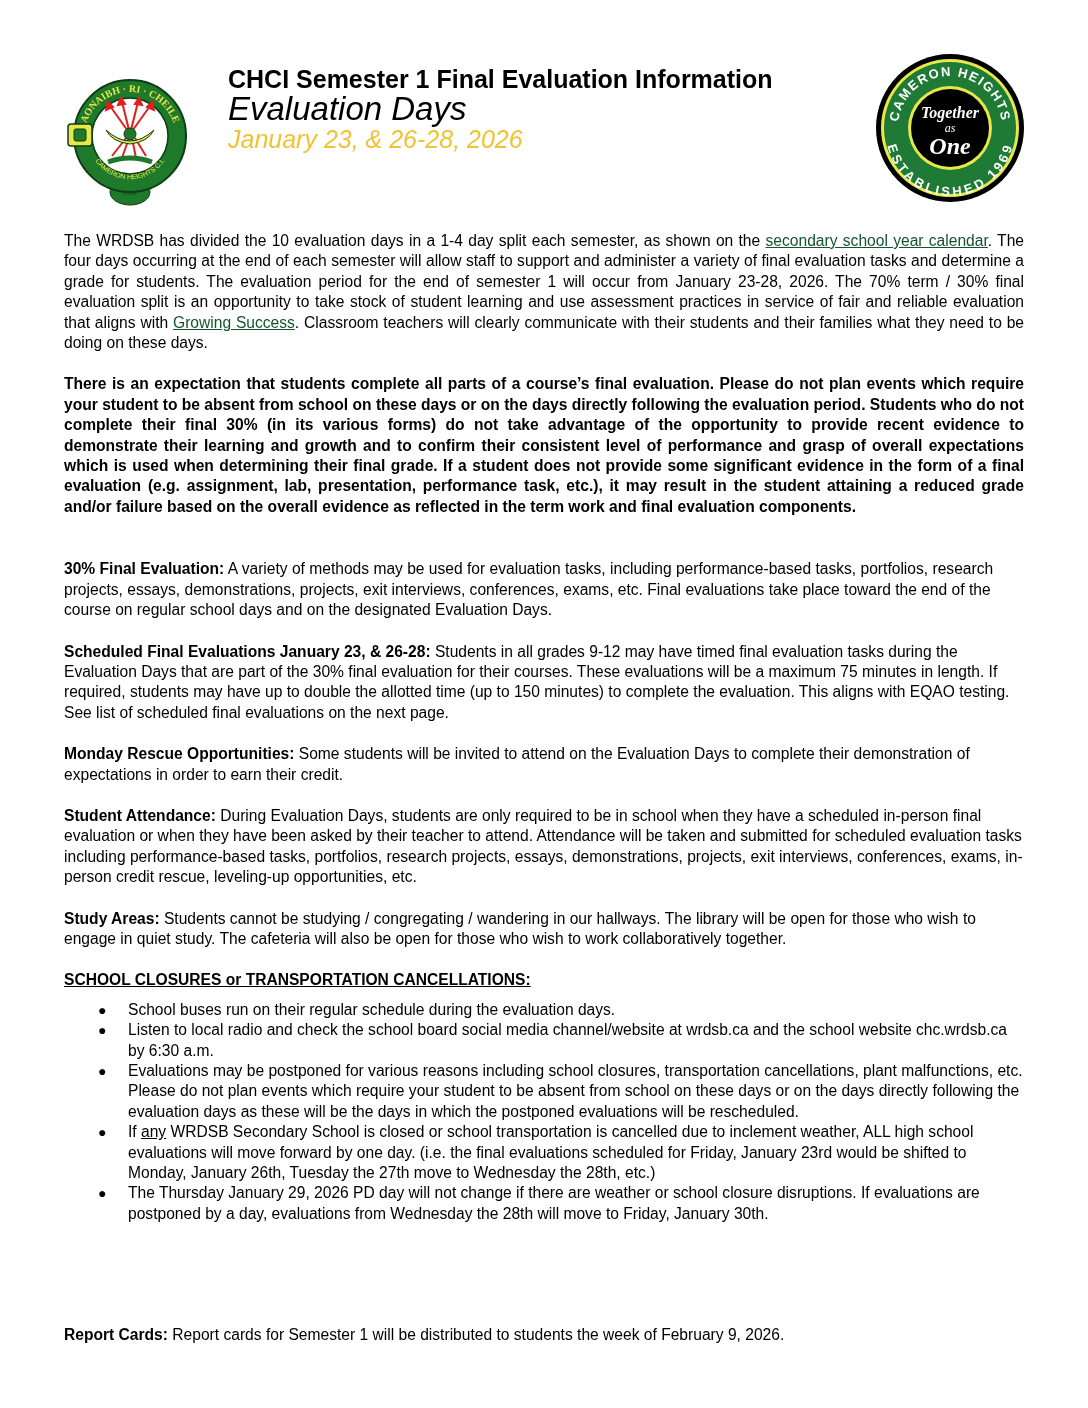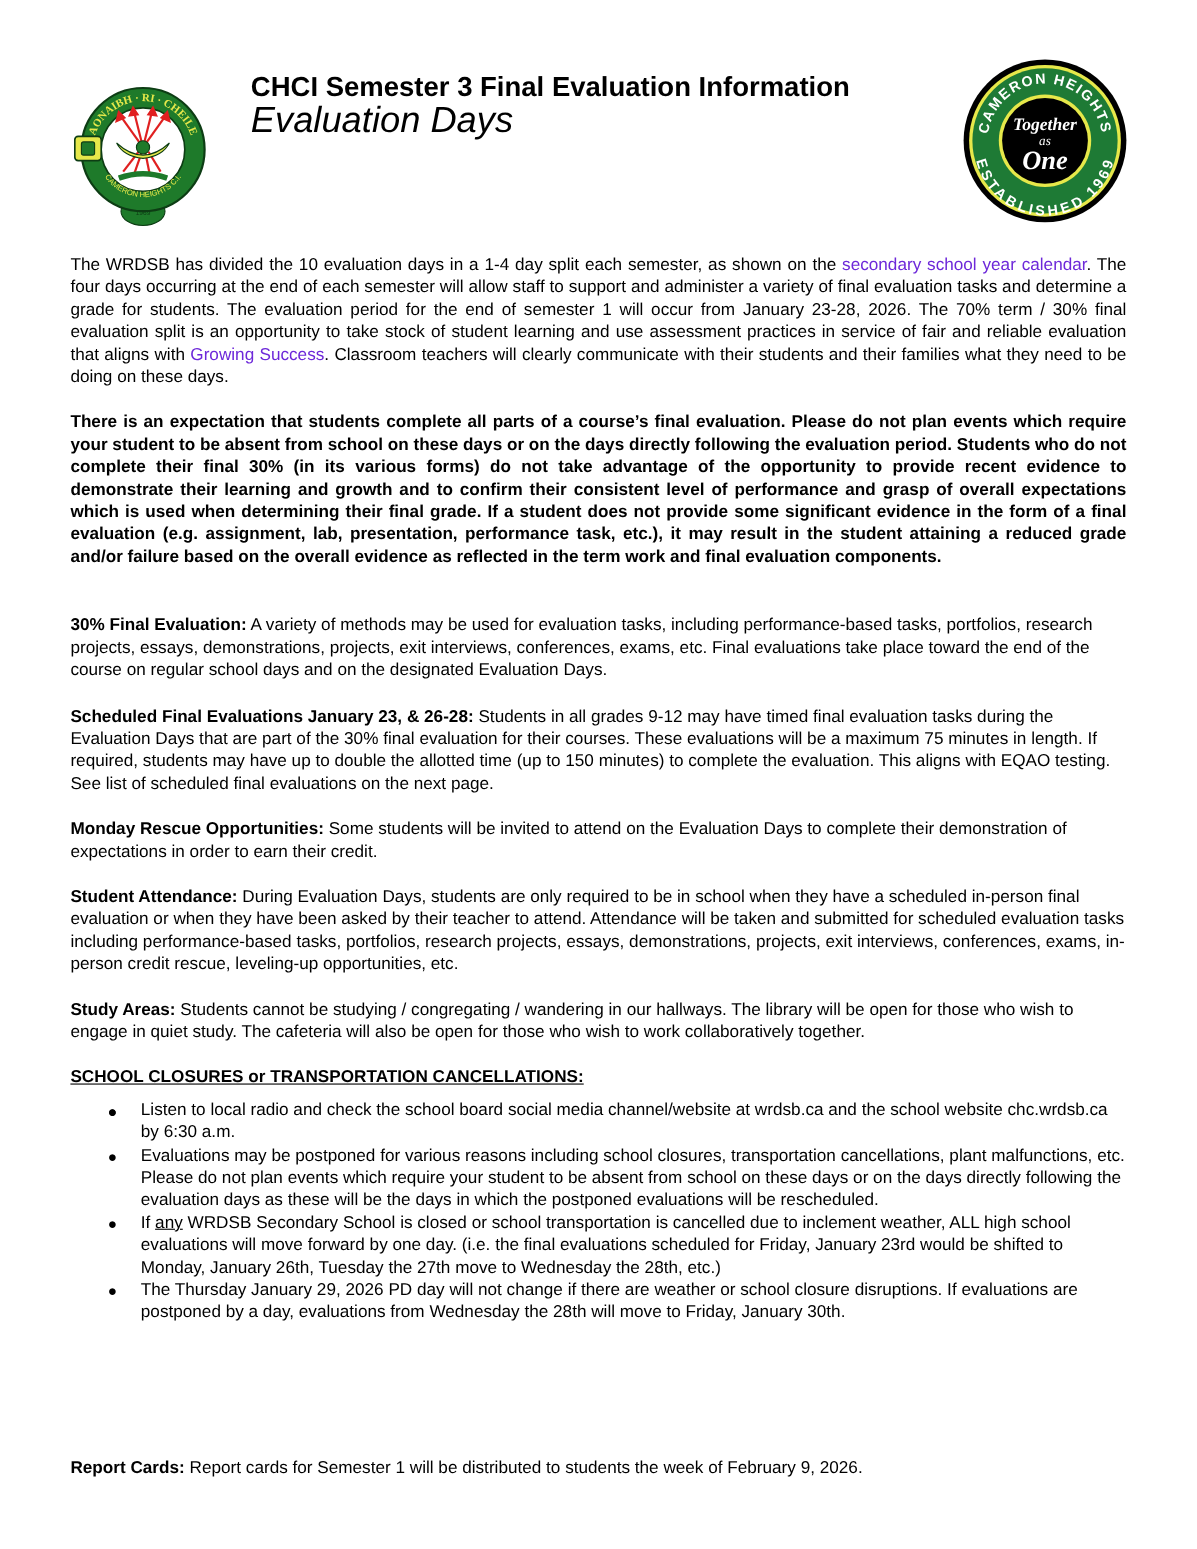--- a/index.html
+++ b/index.html
@@ -20,21 +20,21 @@
     .title-block { position: absolute; left: 228px; top: 64px; }
     .title { font-weight: bold; font-size: 25px; line-height: 30px; }
     .subtitle { font-style: italic; font-size: 33px; line-height: 30px; }
     .dates { font-style: italic; font-size: 25px; line-height: 30px; color: #f1c232; }
 
     .content { position: absolute; left: 64px; top: 231px; width: 960px; }
     p { margin: 0; }
     .justify { text-align: justify; }
     .bold { font-weight: bold; }
     .gap { height: 21px; }
-    a.link { color: #6d28d9; }
+    a.link { color: #14532d; text-decoration: underline; }
     .heading-u { font-weight: bold; text-decoration: underline; }
 
     ul.bullets { list-style: none; margin-top: 9px; }
     ul.bullets li { position: relative; padding-left: 64px; }
     ul.bullets li .dot {
       position: absolute; left: 34px; top: 0; font-size: 14px;
     }
     .italic-u { text-decoration: underline; }
 
     .report { position: absolute; left: 64px; top: 1325px; width: 960px; }
@@ -83,22 +83,23 @@
       </g>
 
       <path d="M 44 58 Q 68 80 92 58 Q 86 70 68 72 Q 50 70 44 58 Z" fill="#e6e84a" stroke="#0d3d14" stroke-width="1"></path>
       <circle cx="68" cy="62" r="6" fill="#1e7a2a" stroke="#0d3d14" stroke-width="1"></circle>
 
       <path d="M 46 90 Q 68 82 90 90" stroke="#1e7a2a" stroke-width="5" fill="none"></path>
     </svg>
   </div>
 
   <div class="title-block">
-    <div class="title">CHCI Semester 3 Final Evaluation Information</div>
+    <div class="title">CHCI Semester 1 Final Evaluation Information</div>
     <div class="subtitle">Evaluation Days</div>
+    <div class="dates">January 23, &amp; 26-28, 2026</div>
   </div>
 
   <div class="logo-right">
     <svg width="152" height="152" viewBox="0 0 152 152">
       <defs>
         <path id="ringTop" d="M 24 76 A 52 52 0 0 1 128 76"></path>
         <path id="ringBot" d="M 22 80 A 54 54 0 0 0 130 80"></path>
       </defs>
       <circle cx="76" cy="76" r="74" fill="#000000"></circle>
       <circle cx="76" cy="76" r="69" fill="#e6e84a"></circle>
@@ -146,21 +147,21 @@
 
     <div class="gap"></div>
 
     <p><span class="bold">Study Areas:</span><span>  Students cannot be studying / congregating / wandering in our hallways.  The library will be open for those who wish to engage in quiet study.  The cafeteria will also be open for those who wish to work collaboratively together.</span></p>
 
     <div class="gap"></div>
 
     <p class="heading-u">SCHOOL CLOSURES or TRANSPORTATION CANCELLATIONS:</p>
 
     <ul class="bullets">
-      <li><span class="dot">●</span></li>
+      <li><span class="dot">●</span><span>School buses run on their regular schedule during the evaluation days.</span></li>
       <li><span class="dot">●</span><span>Listen to local radio and check the school board social media channel/website at wrdsb.ca and the school website chc.wrdsb.ca by 6:30 a.m.</span></li>
       <li><span class="dot">●</span><span>Evaluations may be postponed for various reasons including school closures, transportation cancellations, plant malfunctions, etc.  Please do not plan events which require your student to be absent from school on these days or on the days directly following the evaluation days as these will be the days in which the postponed evaluations will be rescheduled.</span></li>
       <li><span class="dot">●</span><span>If </span><span class="italic-u">any</span><span> WRDSB Secondary School is closed or school transportation is cancelled due to inclement weather, ALL high school evaluations will move forward by one day.  (i.e. the final evaluations scheduled for Friday, January 23rd would be shifted to Monday, January 26th, Tuesday the 27th move to Wednesday the 28th, etc.)</span></li>
       <li><span class="dot">●</span><span>The Thursday January 29, 2026 PD day will not change if there are weather or school closure disruptions.  If evaluations are postponed by a day, evaluations from Wednesday the 28th will move to Friday, January 30th.</span></li>
     </ul>
   </div>
 
   <p class="report"><span class="bold">Report Cards:</span><span>  Report cards for Semester 1 will be distributed to students the week of February 9, 2026.</span></p>
 
 </div>

